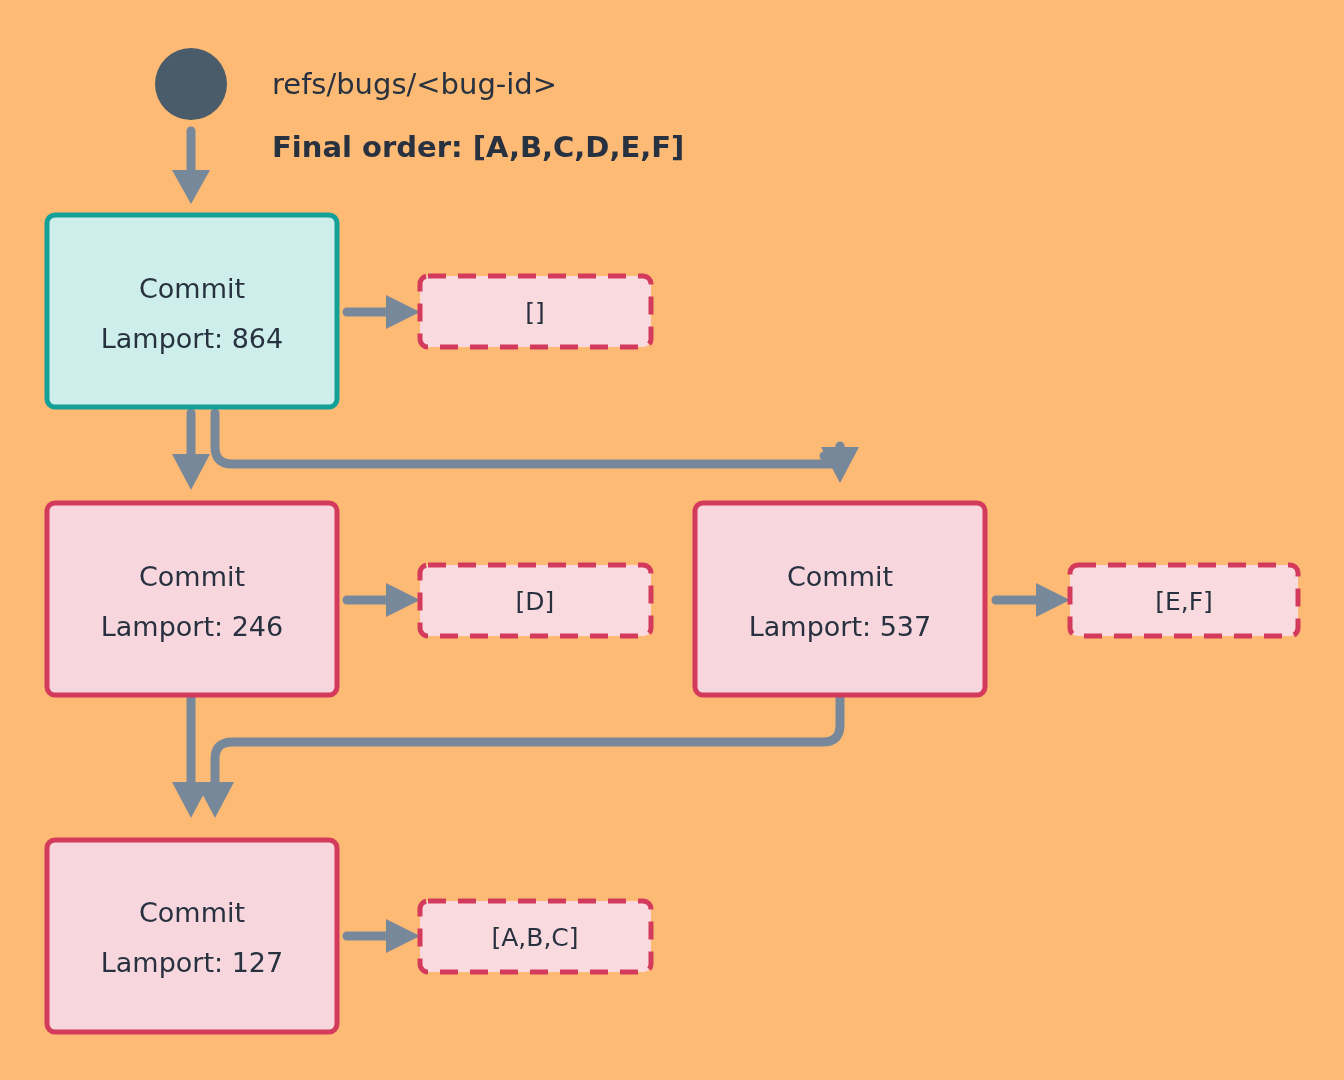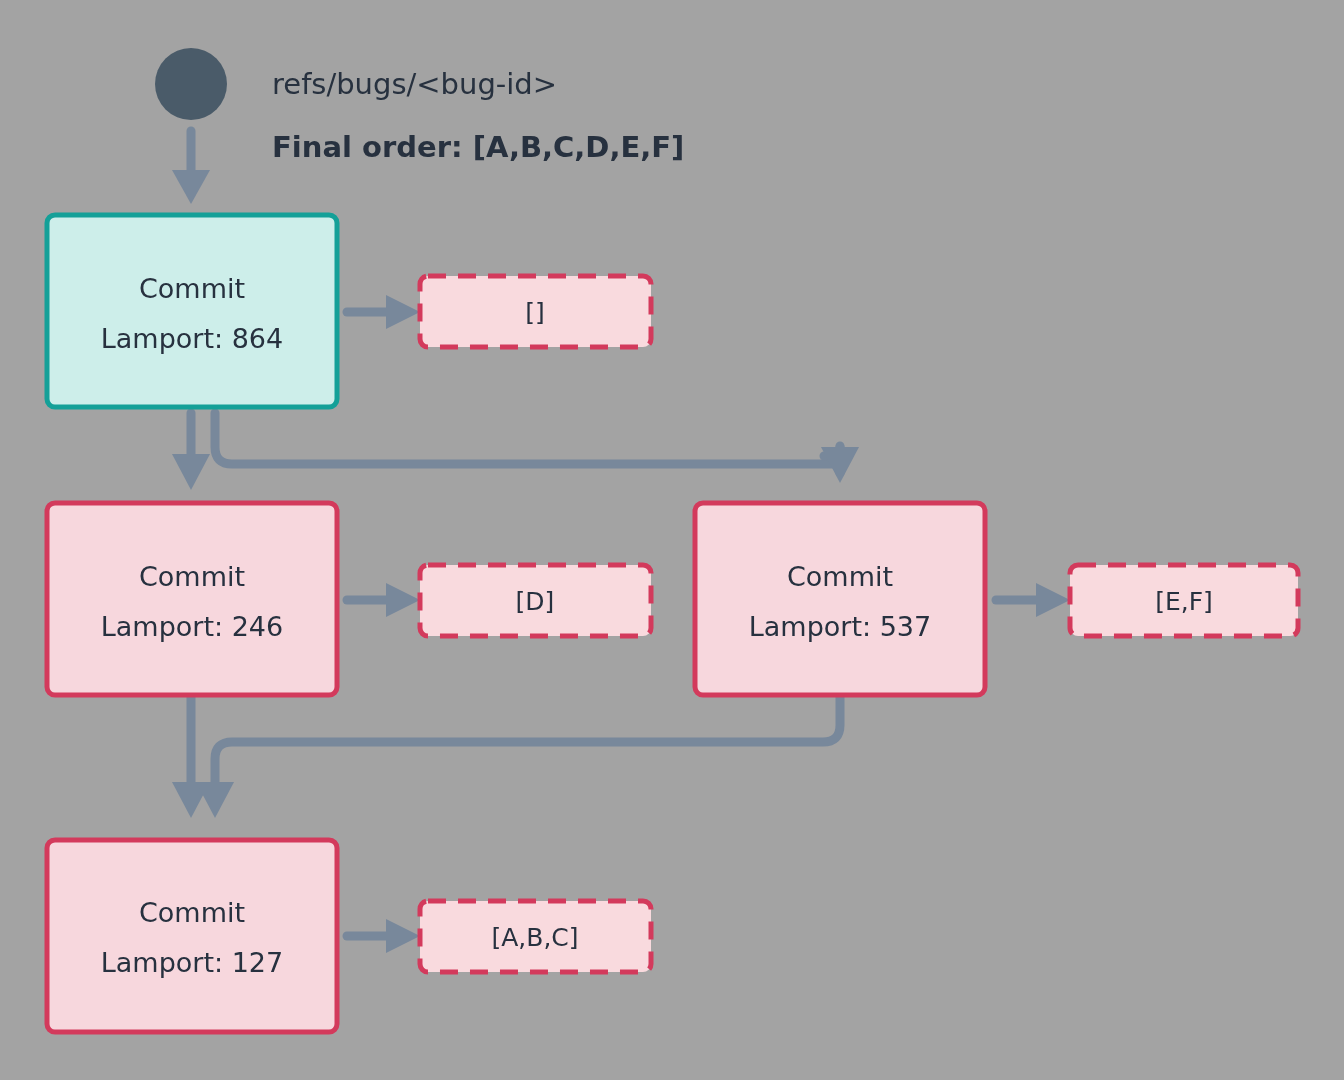--- a/index.html
+++ b/index.html
@@ -10,21 +10,21 @@
   body {
     width: 1344px;
     height: 1080px;
     font-family: "DejaVu Sans", sans-serif;
     overflow: hidden;
   }
   #diagram-root {
     position: relative;
     width: 1344px;
     height: 1080px;
-    background: #a3a3a3;
+    background: #fdba74;
   }
   svg.diagram-canvas {
     display: block;
     width: 1344px;
     height: 1080px;
   }
   .node-label {
     font-family: "DejaVu Sans", sans-serif;
     font-size: 27px;
     fill: #27313f;

